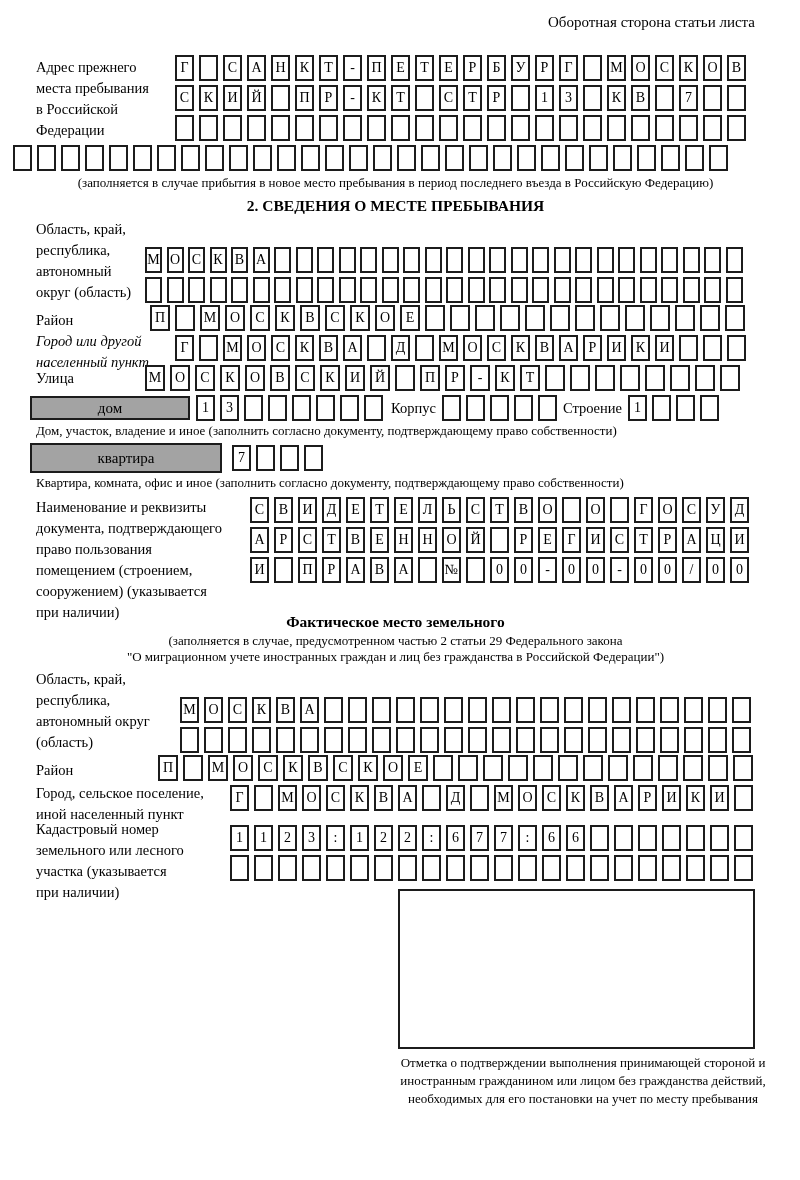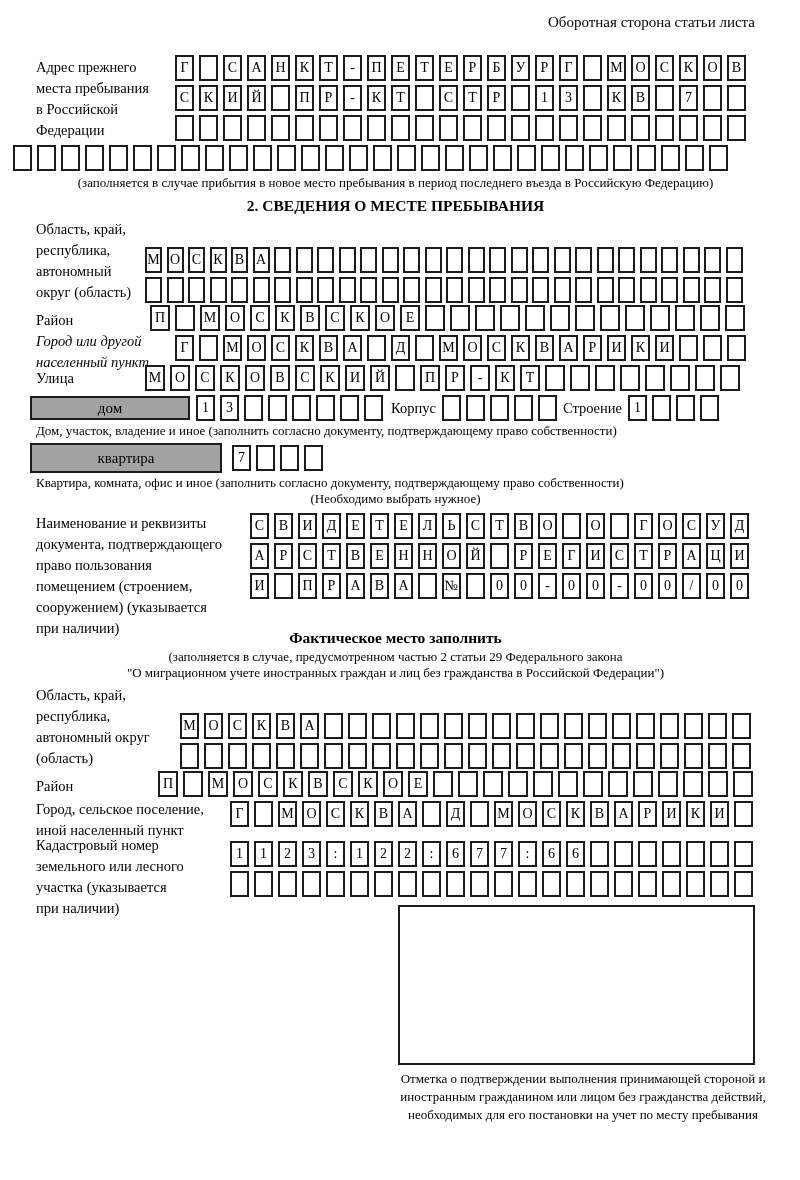--- a/index.html
+++ b/index.html
@@ -364,21 +364,20 @@
     <div class="wide-box" style="width:192px; height:30px; margin-left:-6px;">квартира</div>
     <div class="cells" style="margin-left:10px;">
         <span class="cell">7</span>
         <span class="cell"></span>
         <span class="cell"></span>
         <span class="cell"></span>
       </div>
   </div>
   <div class="cap" style="margin-top:2px;">Квартира, комната, офис и иное (заполнить согласно документу, подтверждающему право собственности)</div>
 
-  <div class="cap center">(Необходимо выбрать нужное)</div>
 
   <div class="frow rel" style="margin-top:6px;">
     <div class="lbl abs" style="width:214px;">Наименование и реквизиты
 документа, подтверждающего
 право пользования
 помещением (строением,
 сооружением) (указывается
 при наличии)</div>
     <div class="rows" style="margin-left:214px;">
       <div class="cells">
@@ -446,21 +445,21 @@
           <span class="cell">-</span>
           <span class="cell">0</span>
           <span class="cell">0</span>
           <span class="cell">/</span>
           <span class="cell">0</span>
           <span class="cell">0</span>
         </div>
     </div>
   </div>
 
-  <div class="sec-title bold center" style="margin-top:30px;">Фактическое место заполнить</div>
+  <div class="sec-title bold center" style="margin-top:30px;">Фактическое место земельного</div>
   <div class="cap center" style="margin-top:2px;">(заполняется в случае, предусмотренном частью 2 статьи 29 Федерального закона</div>
   <div class="cap center">"О миграционном учете иностранных граждан и лиц без гражданства в Российской Федерации")</div>
 
   <div class="frow" style="margin-top:4px;">
     <div class="lbl lblcol" style="width:144px;">Область, край,
 республика,
 автономный округ
 (область)</div>
     <div class="rows">
       <div class="cells">

